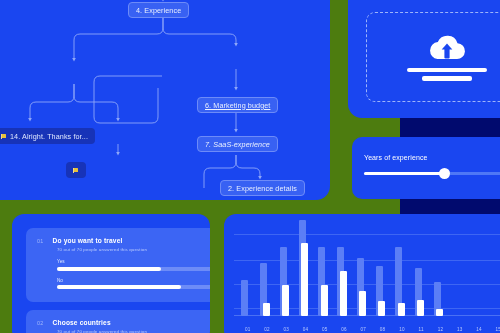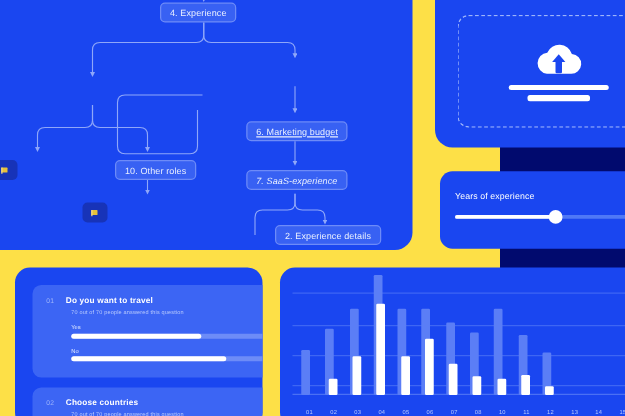--- a/index.html
+++ b/index.html
@@ -2,21 +2,21 @@
 <html><head>
 <meta charset="utf-8">
 <style>
   * { box-sizing: border-box; margin: 0; padding: 0; }
   html, body {
     width: 500px; height: 333px;
     background: #010a6e;
     font-family: "Liberation Sans", sans-serif;
     overflow: hidden;
   }
-  #stage { position: relative; width: 400px; height: 333px; background: #fde047; }
+  #stage { position: relative; width: 400px; height: 333px; background: #4d7c0f; }
 
   
   .panel { position: absolute; background: #1a46f0; overflow: hidden; }
 
   
   #flow-panel { left: -8px; top: -8px; width: 338px; height: 208px; border-radius: 0 0 14px 0; }
   #flow-svg { position: absolute; left: 0; top: 0; width: 338px; height: 208px; }
   .node {
     position: absolute; display: flex; align-items: center; gap: 3px;
     height: 16px; padding: 0 7px; border-radius: 4px;
@@ -108,23 +108,21 @@
     </svg>
 
     <div class="node light" style="left:136px; top:10px;">
       <span>4. Experience</span>
     </div>
     <div class="node light" style="left:205px; top:105px;text-decoration:underline;">
       <span>6. Marketing budget</span>
     </div>
     <div class="node dark" style="left:2px; top:136px;">
       <span class="flag-icon"></span>
-    </div>
-    <div class="node light" style="left:100px; top:136px;">
-      <span>10. Other roles</span>
+      <span>14. Alright. Thanks for...</span>
     </div>
     <div class="node light" style="left:205px; top:144px;font-style:italic;">
       <span>7. SaaS-experience</span>
     </div>
     <div class="node dark" style="left:74px; top:170px;">
       <span class="flag-icon"></span>
     </div>
     <div class="node light" style="left:228px; top:188px;">
       <span>2. Experience details</span>
     </div>

